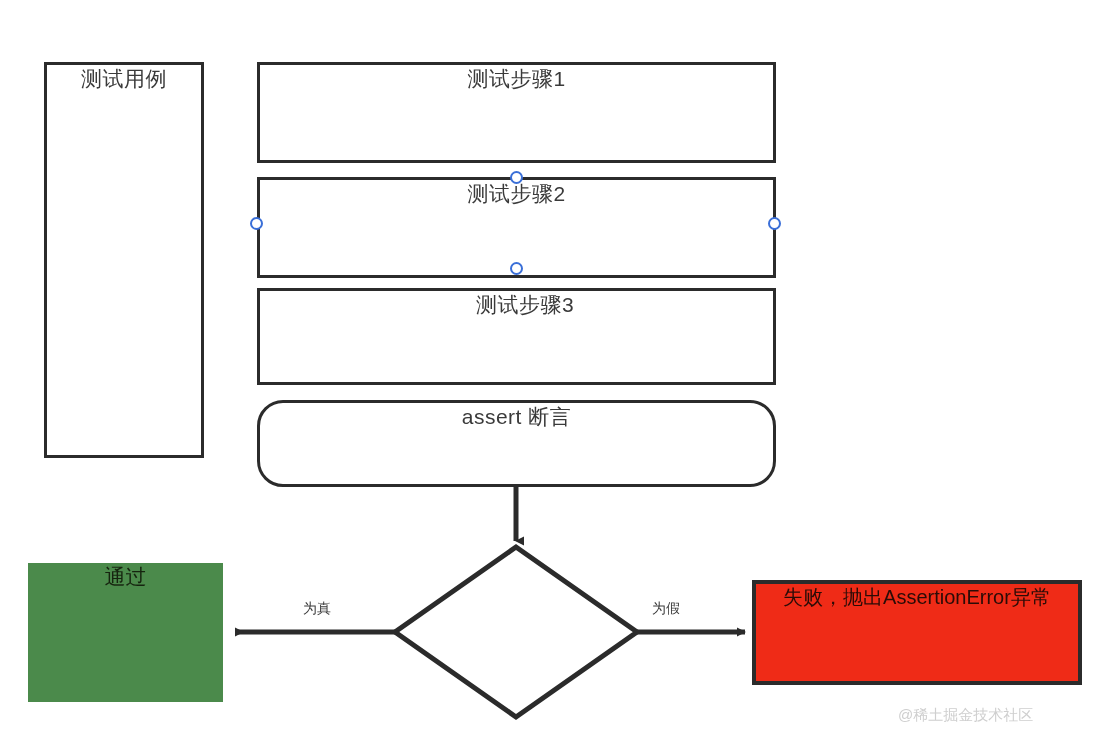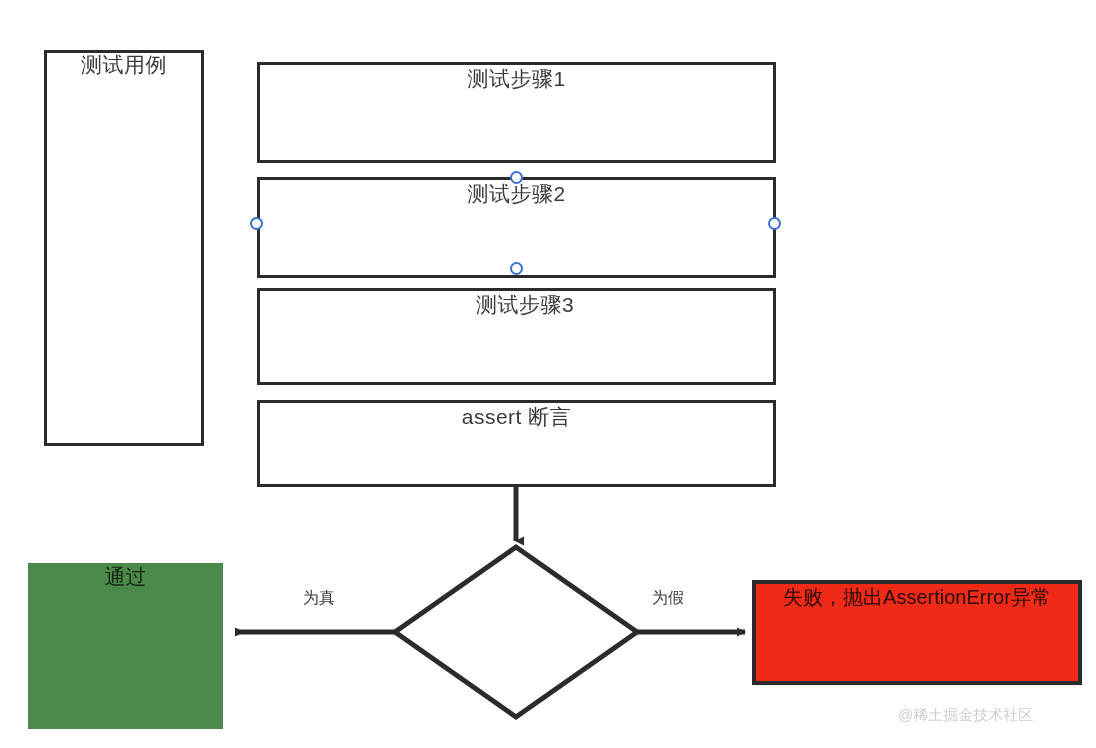--- a/index.html
+++ b/index.html
@@ -33,30 +33,29 @@
     background: #ffffff;
   }
   .label-cjk {
     font-size: 21px;
     color: #3a3a3a;
     letter-spacing: 0.5px;
   }
   
   #testcase-box {
     left: 44px;
-    top: 50px;
+    top: 62px;
     width: 160px;
     height: 396px;
-    font-family: Liberation Mono, monospace;
   }
   
   #step1-box  { left: 257px; top: 62px;  width: 519px; height: 101px; }
   #step2-box  { left: 257px; top: 177px; width: 519px; height: 101px; }
   #step3-box  { left: 257px; top: 288px; width: 519px; height: 97px; padding-left: 17px;  }
-  #assert-box { left: 257px; top: 400px; width: 519px; height: 87px;  }
+  #assert-box { left: 257px; top: 400px; width: 519px; height: 87px; border-radius: 26px;  }
 
   
   .handle {
     position: absolute;
     width: 13px;
     height: 13px;
     border: 2.5px solid #3a6fd8;
     border-radius: 50%;
     background: #ffffff;
     box-sizing: border-box;
@@ -65,21 +64,21 @@
   #handle-top    { left: 510px; top: 171px; }
   #handle-bottom { left: 510px; top: 262px; }
   #handle-left   { left: 250px; top: 217px; }
   #handle-right  { left: 768px; top: 217px; }
 
   
   #pass-box {
     left: 28px;
     top: 563px;
     width: 195px;
-    height: 166px;
+    height: 139px;
     background: #4b8a4b;
     color: #16240f;
     font-size: 21px;
   }
   #fail-box {
     left: 752px;
     top: 580px;
     width: 330px;
     height: 105px;
     background: #ef2b17;
@@ -106,23 +105,24 @@
     display: flex;
     align-items: center;
     justify-content: center;
     font-size: 21px;
     color: #3a3a3a;
   }
 
   
   .edge-label {
     position: absolute;
-    font-size: 16px;
+    font-size: 14px;
     color: #3a3a3a;
     white-space: nowrap;
+    margin-top: 12px;
   }
   #label-true  { left: 303px; top: 588px; }
   #label-false { left: 652px; top: 588px; }
 
   
   #edges {
     position: absolute;
     left: 0;
     top: 0;
     width: 1096px;

